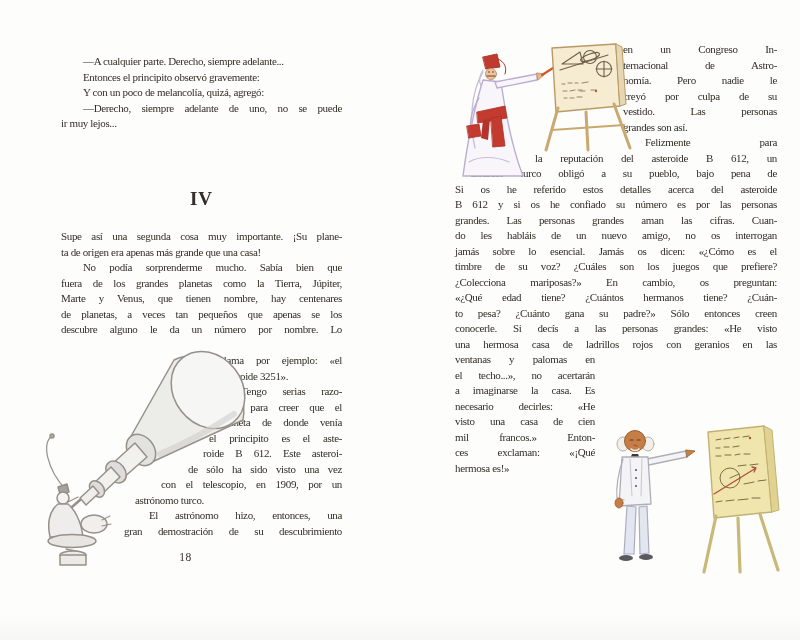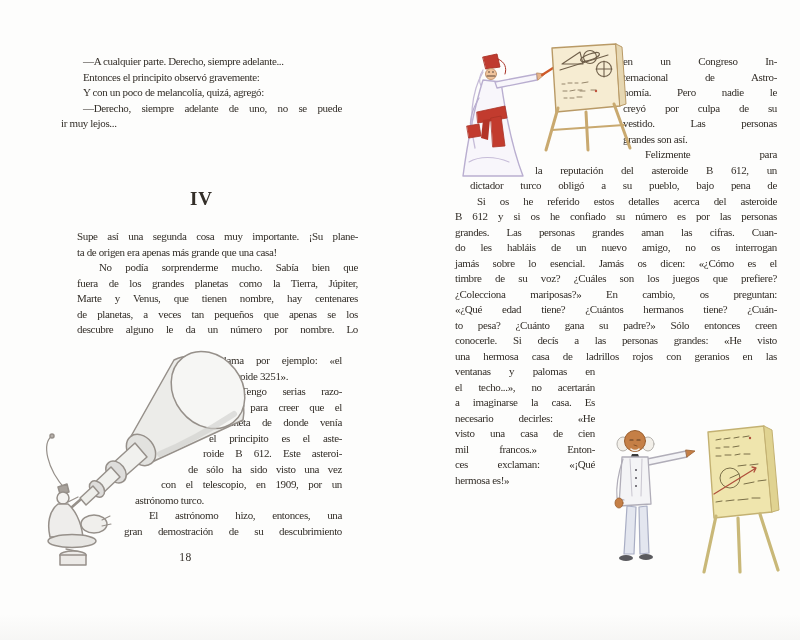--- a/index.html
+++ b/index.html
@@ -18,23 +18,23 @@
   .le{text-align:left;text-align-last:left;}
   .heading{
     position:absolute;left:61px;top:188px;width:281px;
     text-align:center;font-weight:bold;font-size:19px;letter-spacing:1px;
   }
   .pagenum{
     position:absolute;left:45px;top:551px;width:281px;
     text-align:center;font-size:11.5px;letter-spacing:0.5px;
   }
   #left-a{left:61px;top:54px;width:281px;}
-  #left-b{left:61px;top:229px;width:281px;margin-left:16px;}
+  #left-b{left:61px;top:229px;width:281px;}
   #left-c{left:61px;top:353px;width:281px;}
-  #right-d{left:455px;top:54px;width:322px;}
+  #right-d{left:455px;top:42px;width:322px;}
   .narrow{width:140px;}
   svg{position:absolute;display:block;}
   .shadow-bottom{
     position:absolute;left:0;bottom:0;width:800px;height:26px;
     background:linear-gradient(to bottom,rgba(120,115,108,0) 0%,rgba(120,115,108,0.05) 100%);
     pointer-events:none;
   }
 </style>
 </head>
 <body>
@@ -106,21 +106,21 @@
 <div class="page-region" id="right-d">
   <div class="ln jl" style="margin-left:168px">en un Congreso In-</div>
   <div class="ln jl" style="margin-left:168px">ternacional de Astro-</div>
   <div class="ln jl" style="margin-left:168px">nomía. Pero nadie le</div>
   <div class="ln jl" style="margin-left:168px">creyó por culpa de su</div>
   <div class="ln jl" style="margin-left:168px">vestido. Las personas</div>
   <div class="ln le" style="margin-left:168px">grandes son así.</div>
   <div class="ln jl" style="margin-left:190px">Felizmente para</div>
   <div class="ln jl" style="margin-left:80px">la reputación del asteroide B 612, un</div>
   <div class="ln jl" style="margin-left:15px">dictador turco obligó a su pueblo, bajo pena de</div>
-  <div class="ln jl" style="margin-left:22px">Si os he referido estos detalles acerca del asteroide</div>
+  <div class="ln jl" style="">Si os he referido estos detalles acerca del asteroide</div>
   <div class="ln jl">B 612 y si os he confiado su número es por las personas</div>
   <div class="ln jl">grandes. Las personas grandes aman las cifras. Cuan-</div>
   <div class="ln jl">do les habláis de un nuevo amigo, no os interrogan</div>
   <div class="ln jl">jamás sobre lo esencial. Jamás os dicen: «¿Cómo es el</div>
   <div class="ln jl">timbre de su voz? ¿Cuáles son los juegos que prefiere?</div>
   <div class="ln jl">¿Colecciona mariposas?» En cambio, os preguntan:</div>
   <div class="ln jl">«¿Qué edad tiene? ¿Cuántos hermanos tiene? ¿Cuán-</div>
   <div class="ln jl">to pesa? ¿Cuánto gana su padre?» Sólo entonces creen</div>
   <div class="ln jl">conocerle. Si decís a las personas grandes: «He visto</div>
   <div class="ln jl">una hermosa casa de ladrillos rojos con geranios en las</div>

